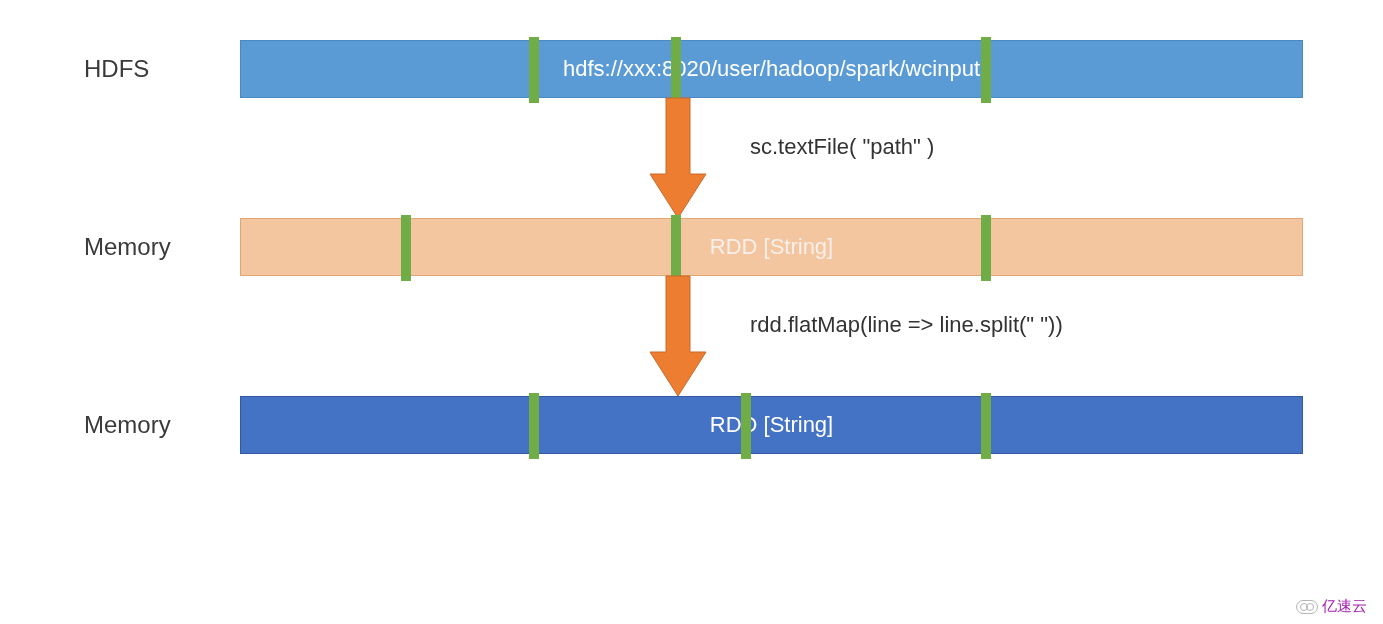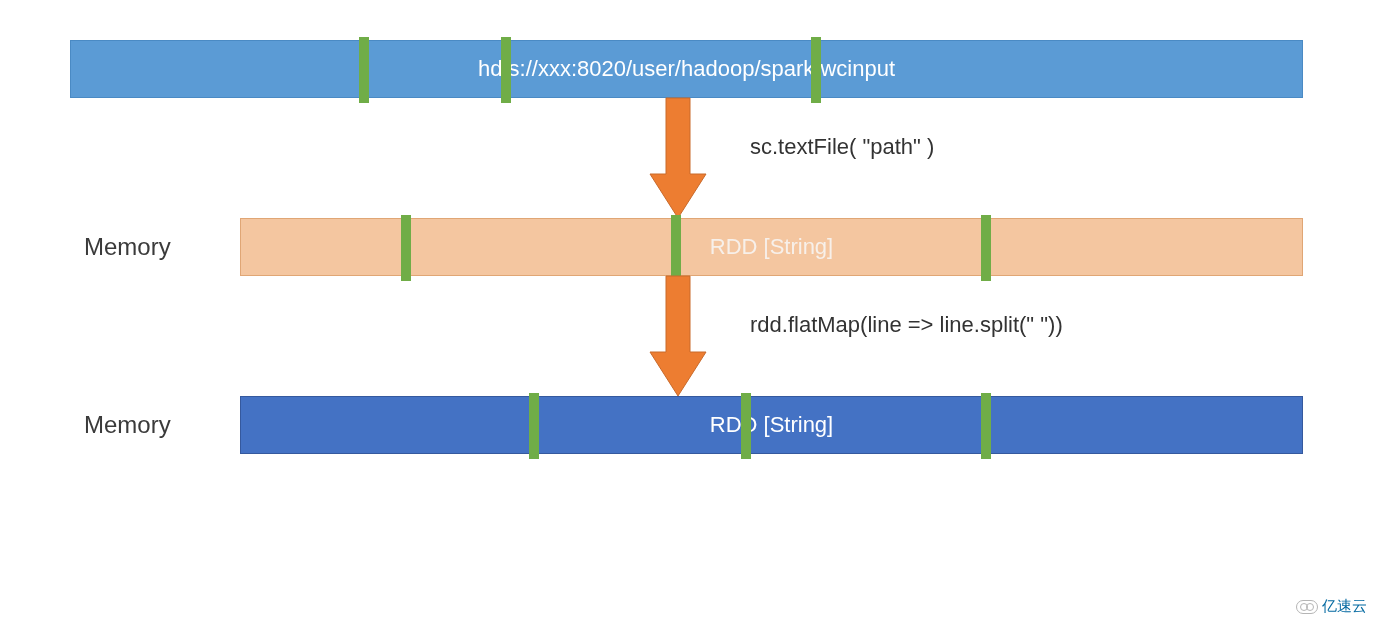--- a/index.html
+++ b/index.html
@@ -68,21 +68,21 @@
       left: 510px;
       top: 36px;
       font-size: 22px;
       color: #333;
       white-space: nowrap;
     }
     .watermark {
       position: absolute;
       right: 16px;
       bottom: 8px;
-      color: #0369a1;
+      color: #a21caf;
       font-size: 15px;
       display: flex;
       align-items: center;
       gap: 4px;
     }
     .watermark-icon {
       display: inline-block;
       width: 22px;
       height: 14px;
       border: 1.8px solid #b5b5b5;
@@ -105,20 +105,21 @@
       border: 1.5px solid #b5b5b5;
       border-radius: 50%;
     }
   </style>
 </head>
 <body>
 
 <div class="diagram">
 
   <div class="row">
+    <div class="label">HDFS</div>
     <div class="bar bar-hdfs">
       <span>hdfs://xxx:8020/user/hadoop/spark/wcinput</span>
       <div class="divider" style="left:288px"></div>
       <div class="divider" style="left:430px"></div>
       <div class="divider" style="left:740px"></div>
     </div>
   </div>
 
   <div class="arrow-zone">
     <svg class="arrow-svg" viewBox="0 0 60 124">

